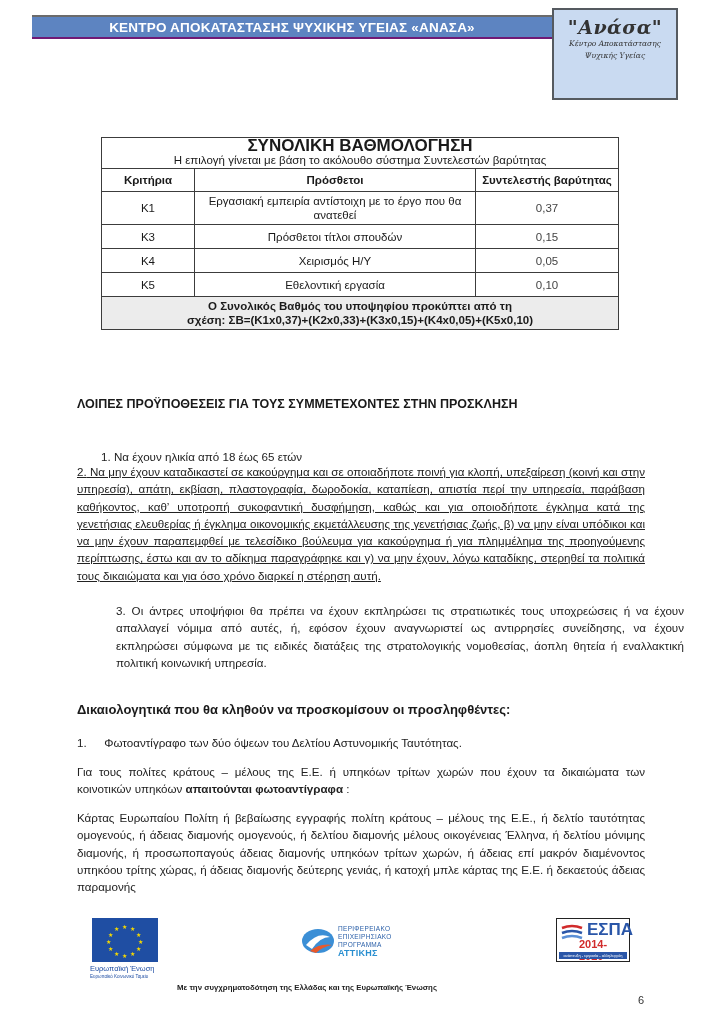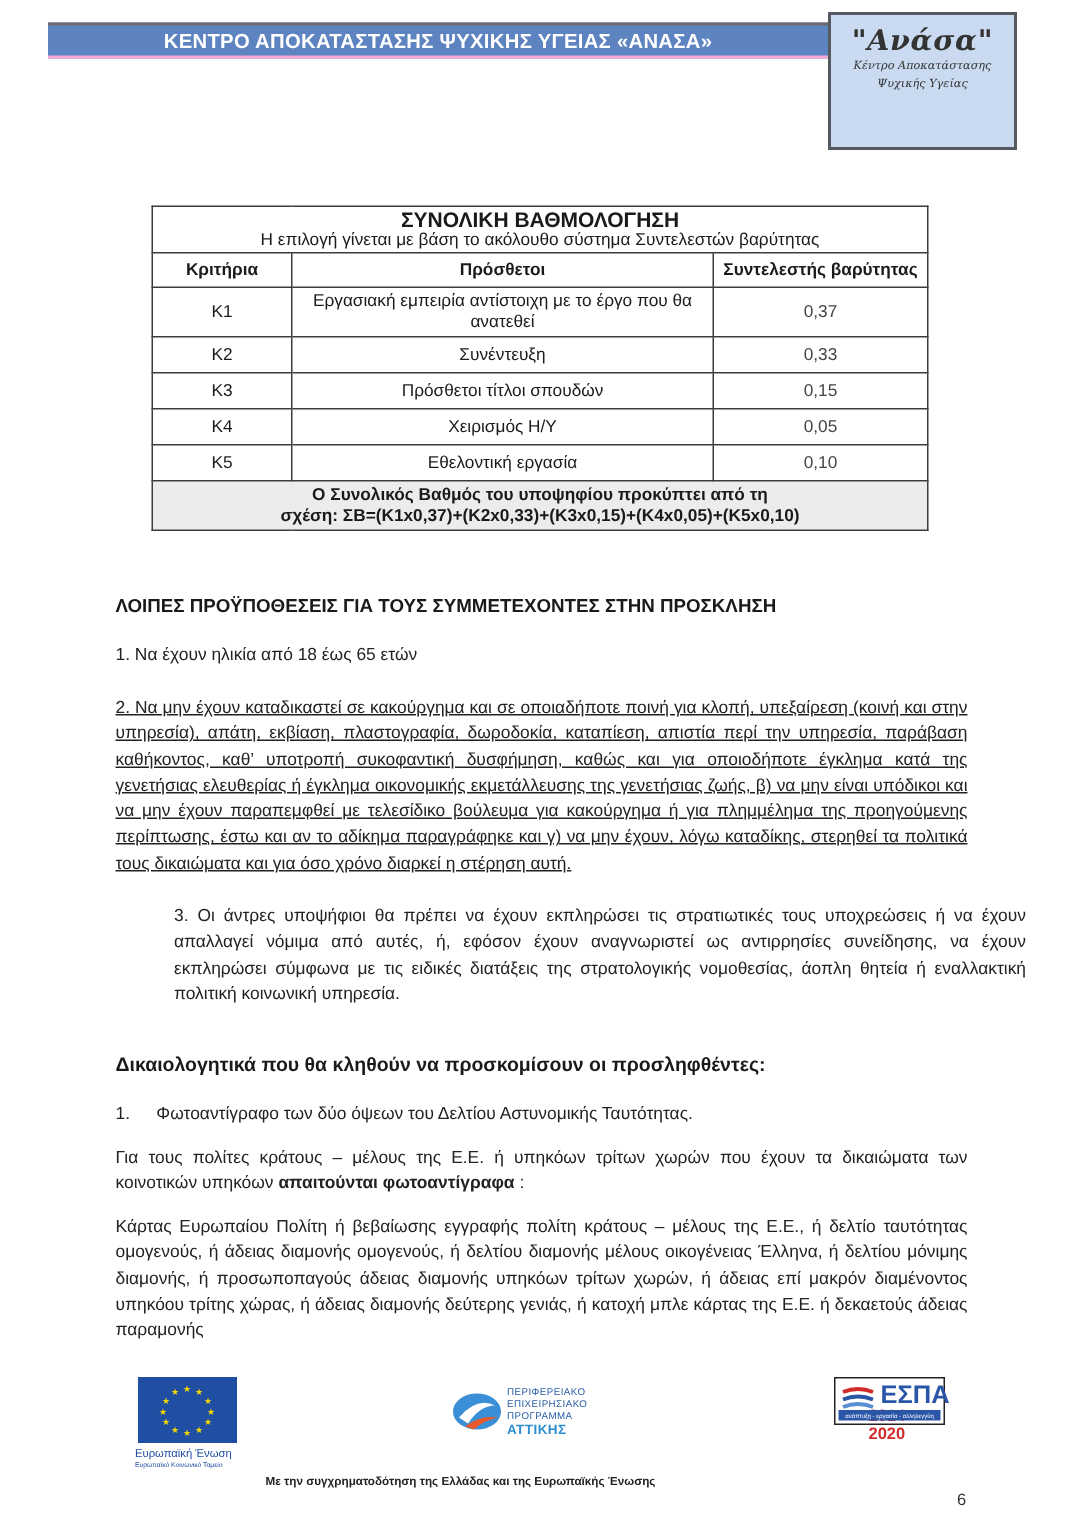--- a/index.html
+++ b/index.html
@@ -1,35 +1,35 @@
 <!DOCTYPE html>
 <html><head>
 <meta charset="utf-8">
 <style>
   html, body { margin: 0; padding: 0; background: #ffffff; }
   body { width: 724px; height: 1024px; position: relative; overflow: hidden;
          font-family: "Liberation Sans", "DejaVu Sans", sans-serif; color: #1a1a1a; }
 
   
   .banner { position: absolute; left: 32px; top: 15px; width: 520px; height: 20px;
-            background: #5d84c1; border-top: 2px solid #6b6b6b; border-bottom: 2px solid #f9a8d4;
+            background: #5d84c1; border-top: 2px solid #6b6b6b; border-bottom: 2px solid #701a75;
             color: #ffffff; font-weight: bold; font-size: 13.5px; letter-spacing: 0.2px;
             display: flex; align-items: center; justify-content: center; padding-right: 20px; box-sizing: content-box; }
   .logo-box { position: absolute; left: 552px; top: 8px; width: 126px; height: 92px;
               background: #c9daf1; border: 2px solid #555a60; box-sizing: border-box;
               text-align: center; font-family: "DejaVu Serif", serif; font-style: italic; color: #333; }
   .logo-title { font-size: 19px; font-weight: bold; margin-top: 6px; letter-spacing: 0.5px; }
   .logo-sub { font-size: 7.5px; line-height: 12px; }
 
   
   .score-table { position: absolute; left: 101px; top: 137px; width: 518px;
                  border-collapse: collapse; font-size: 11.5px; }
   .score-table td { border: 1.5px solid #3c3c3c; text-align: center; padding: 0 4px; }
   .score-table .title-cell { line-height: 14px; padding: 1px 0; }
-  .score-table .title-cell b { display: block; font-size: 14px; }
+  .score-table .title-cell b { display: block; font-size: 17px; }
   .score-table .head td { height: 22px; font-weight: bold; }
   .score-table .row td { height: 23px; }
   .score-table .row.tall td { height: 32px; line-height: 14px; }
   .score-table .val { color: #444; }
   .score-table .formula td { background: #ececec; font-weight: bold; line-height: 14px; padding: 2px 0; }
   .col1 { width: 84px; } .col3 { width: 134px; }
 
   
   .section-title { position: absolute; left: 77px; font-weight: bold; font-size: 12.5px; }
   .para { position: absolute; left: 77px; width: 568px; font-size: 11.6px; line-height: 17.3px;
@@ -38,21 +38,21 @@
   .bold { font-weight: bold; }
 
   
   .eu-flag { position: absolute; left: 92px; top: 918px; width: 66px; height: 44px; background: #1f4ea3; }
   .eu-flag .star { position: absolute; color: #f5d800; font-size: 6px; line-height: 6px; }
   .eu-label { position: absolute; left: 90px; top: 964px; font-size: 7.5px; color: #1f4ea3; font-weight: normal; }
   .eu-sublabel { position: absolute; left: 90px; top: 974px; font-size: 4.5px; color: #1f4ea3; }
   .attica-logo { position: absolute; left: 300px; top: 925px; width: 36px; height: 30px; }
   .attica-text { position: absolute; left: 338px; top: 925px; font-size: 6.5px; line-height: 8px; color: #2a5fa8; letter-spacing: 0.3px; }
   .attica-text .big { font-size: 9px; font-weight: bold; color: #2a8fd0; }
-  .espa { position: absolute; left: 556px; top: 918px; width: 74px; height: 32px; border: 1.5px solid #222;
+  .espa { position: absolute; left: 556px; top: 918px; width: 74px; height: 44px; border: 1.5px solid #222;
           background: #fff; box-sizing: border-box; }
   .espa-title { position: absolute; left: 30px; top: 1px; font-size: 17px; font-weight: bold; color: #2a56a8; }
   .espa-years { position: absolute; left: 22px; top: 19px; font-size: 11px; font-weight: bold; color: #d12b2b; }
   .espa-bar { position: absolute; left: 2px; bottom: 2px; right: 2px; height: 7px; background: #2a56a8;
               color: #fff; font-size: 4px; text-align: center; line-height: 7px; }
   .espa-waves { position: absolute; left: 4px; top: 5px; width: 22px; height: 20px; }
   .footer-note { position: absolute; left: 0; width: 604px; top: 983px; text-align: center;
                  font-size: 7.8px; font-weight: bold; color: #222; padding-left: 10px; box-sizing: border-box; }
   .page-num { position: absolute; left: 638px; top: 994px; font-size: 11px; color: #333; }
 </style>
@@ -80,25 +80,20 @@
     <td class="col1">Κριτήρια</td>
     <td>Πρόσθετοι</td>
     <td class="col3">Συντελεστής βαρύτητας</td>
   </tr>
   <tr class="row tall">
     <td>K1</td>
     <td>Εργασιακή εμπειρία αντίστοιχη με το έργο που θα ανατεθεί</td>
     <td class="val">0,37</td>
   </tr>
   <tr class="row">
-    <td>K2</td>
-    <td>Συνέντευξη</td>
-    <td class="val">0,33</td>
-  </tr>
-  <tr class="row">
     <td>K3</td>
     <td>Πρόσθετοι τίτλοι σπουδών</td>
     <td class="val">0,15</td>
   </tr>
   <tr class="row">
     <td>K4</td>
     <td>Χειρισμός Η/Υ</td>
     <td class="val">0,05</td>
   </tr>
   <tr class="row">
@@ -110,21 +105,21 @@
     <td colspan="3">
       <div>Ο Συνολικός Βαθμός του υποψηφίου προκύπτει από τη</div>
       <div>σχέση: ΣΒ=(Κ1x0,37)+(Κ2x0,33)+(Κ3x0,15)+(Κ4x0,05)+(Κ5x0,10)</div>
     </td>
   </tr>
 </tbody>
   </table>
 
 <div class="section-title" style="top:397px;">ΛΟΙΠΕΣ ΠΡΟΫΠΟΘΕΣΕΙΣ ΓΙΑ ΤΟΥΣ ΣΥΜΜΕΤΕΧΟΝΤΕΣ ΣΤΗΝ ΠΡΟΣΚΛΗΣΗ</div>
 
-<div class="para" style="top:428px;">
+<div class="para" style="top:448px;margin-left:24px;">
   <span class="num">1.</span>
   <span>Να έχουν ηλικία από 18 έως 65 ετών</span>
 </div>
 
 <div class="para" style="top:463px;text-decoration:underline;">
   <span class="num">2.</span>
   <span>Να μην έχουν καταδικαστεί σε κακούργημα και σε οποιαδήποτε ποινή για κλοπή, υπεξαίρεση (κοινή και στην υπηρεσία), απάτη, εκβίαση, πλαστογραφία, δωροδοκία, καταπίεση, απιστία περί την υπηρεσία, παράβαση καθήκοντος, καθ’ υποτροπή συκοφαντική δυσφήμηση, καθώς και για οποιοδήποτε έγκλημα κατά της γενετήσιας ελευθερίας ή έγκλημα οικονομικής εκμετάλλευσης της γενετήσιας ζωής, β) να μην είναι υπόδικοι και να μην έχουν παραπεμφθεί με τελεσίδικο βούλευμα για κακούργημα ή για πλημμέλημα της προηγούμενης περίπτωσης, έστω και αν το αδίκημα παραγράφηκε και γ) να μην έχουν, λόγω καταδίκης, στερηθεί τα πολιτικά τους δικαιώματα και για όσο χρόνο διαρκεί η στέρηση αυτή.</span>
 </div>
 
 <div class="para" style="top:602px;margin-left:39px;">

